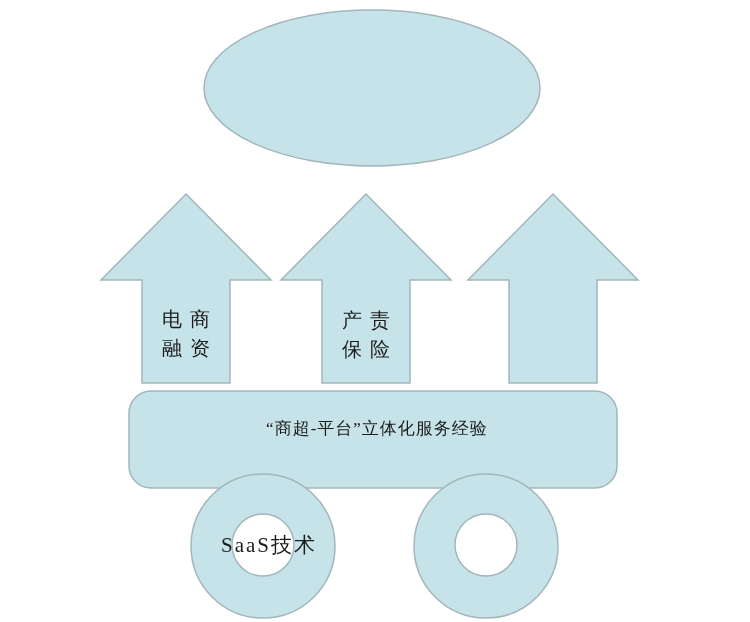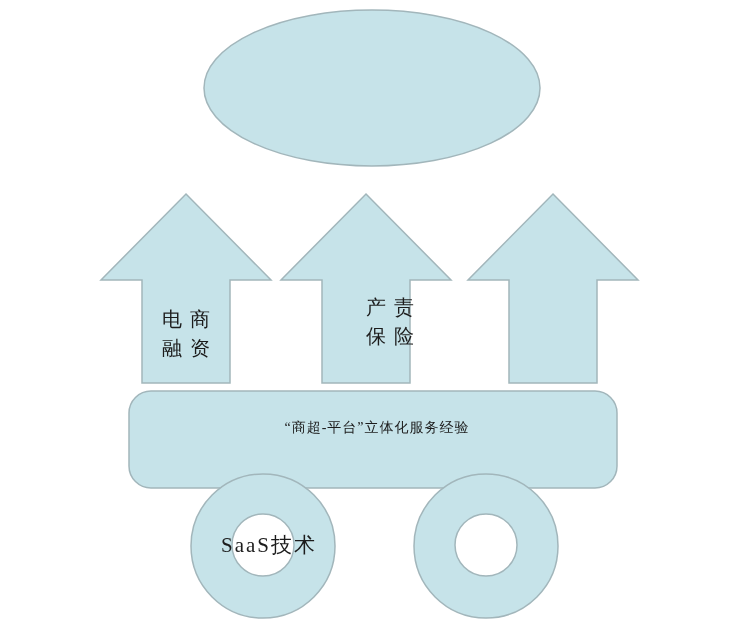--- a/index.html
+++ b/index.html
@@ -39,21 +39,21 @@
     color:var(--ellipse-text);
     font-size:20px;
     letter-spacing:4px;
   }
   .arrow-label{
     font-size:20px;
     letter-spacing:8px;
     line-height:29px;
   }
   .bar-label{
-    font-size:14px;
+    font-size:17px;
     letter-spacing:1px;
   }
   .wheel-label{
     font-size:21px;
     letter-spacing:2px;
   }
 </style>
 </head>
 <body>
 
@@ -78,21 +78,21 @@
       <circle class="shape" cx="486" cy="546" r="72"></circle>
       <circle class="shape-hole" cx="486" cy="545" r="31"></circle>
     </g>
   </svg>
 
 
   <div class="label arrow-label" style="left:190px;top:322px;margin-top:12px;">
     <div>电商</div>
     <div>融资</div>
   </div>
-  <div class="label arrow-label" style="left:370px;top:322px;margin-left:24px;">
+  <div class="label arrow-label" style="left:370px;top:335px;">
     <div>产责</div>
     <div>保险</div>
   </div>
 
   <div class="label bar-label" style="left:377px;top:428px;">“商超-平台”立体化服务经验</div>
 
   <div class="label wheel-label" style="left:269px;top:545px;">SaaS技术</div>
 
 </div>
 

